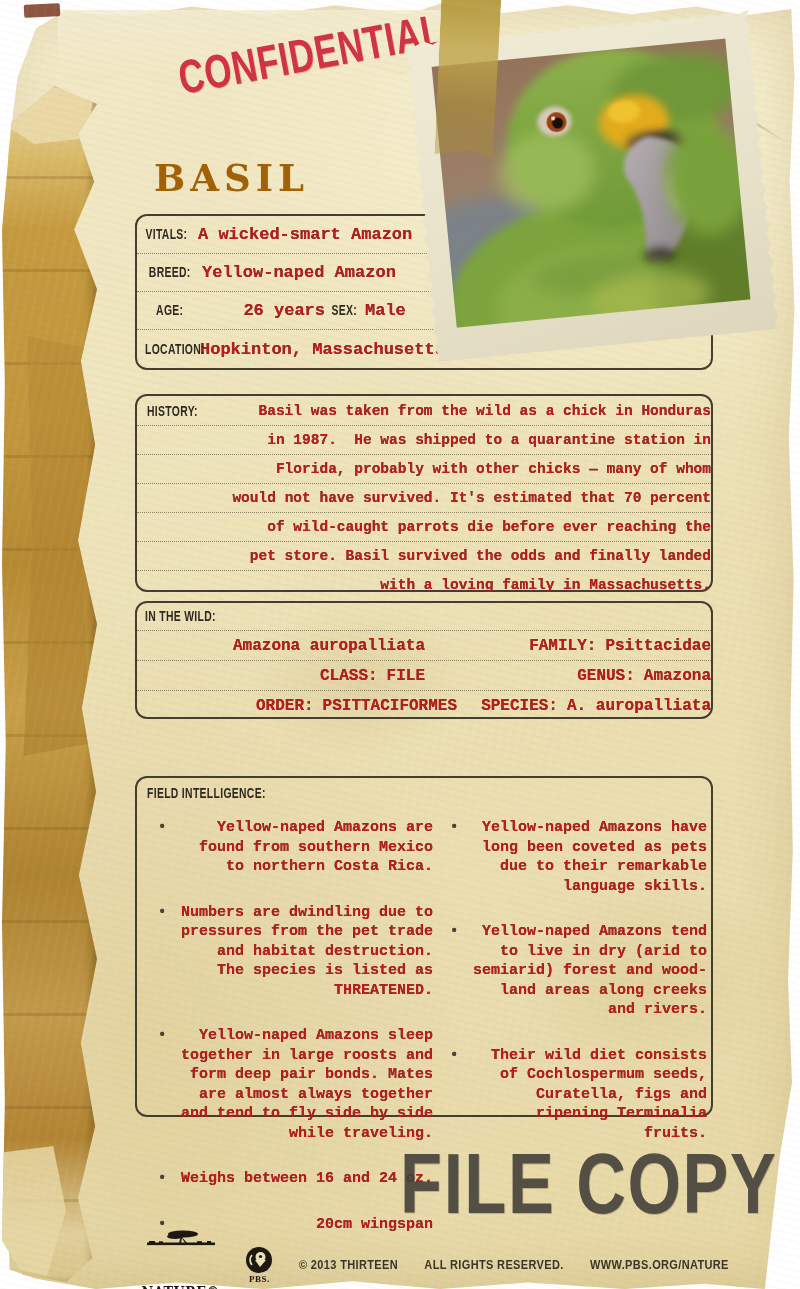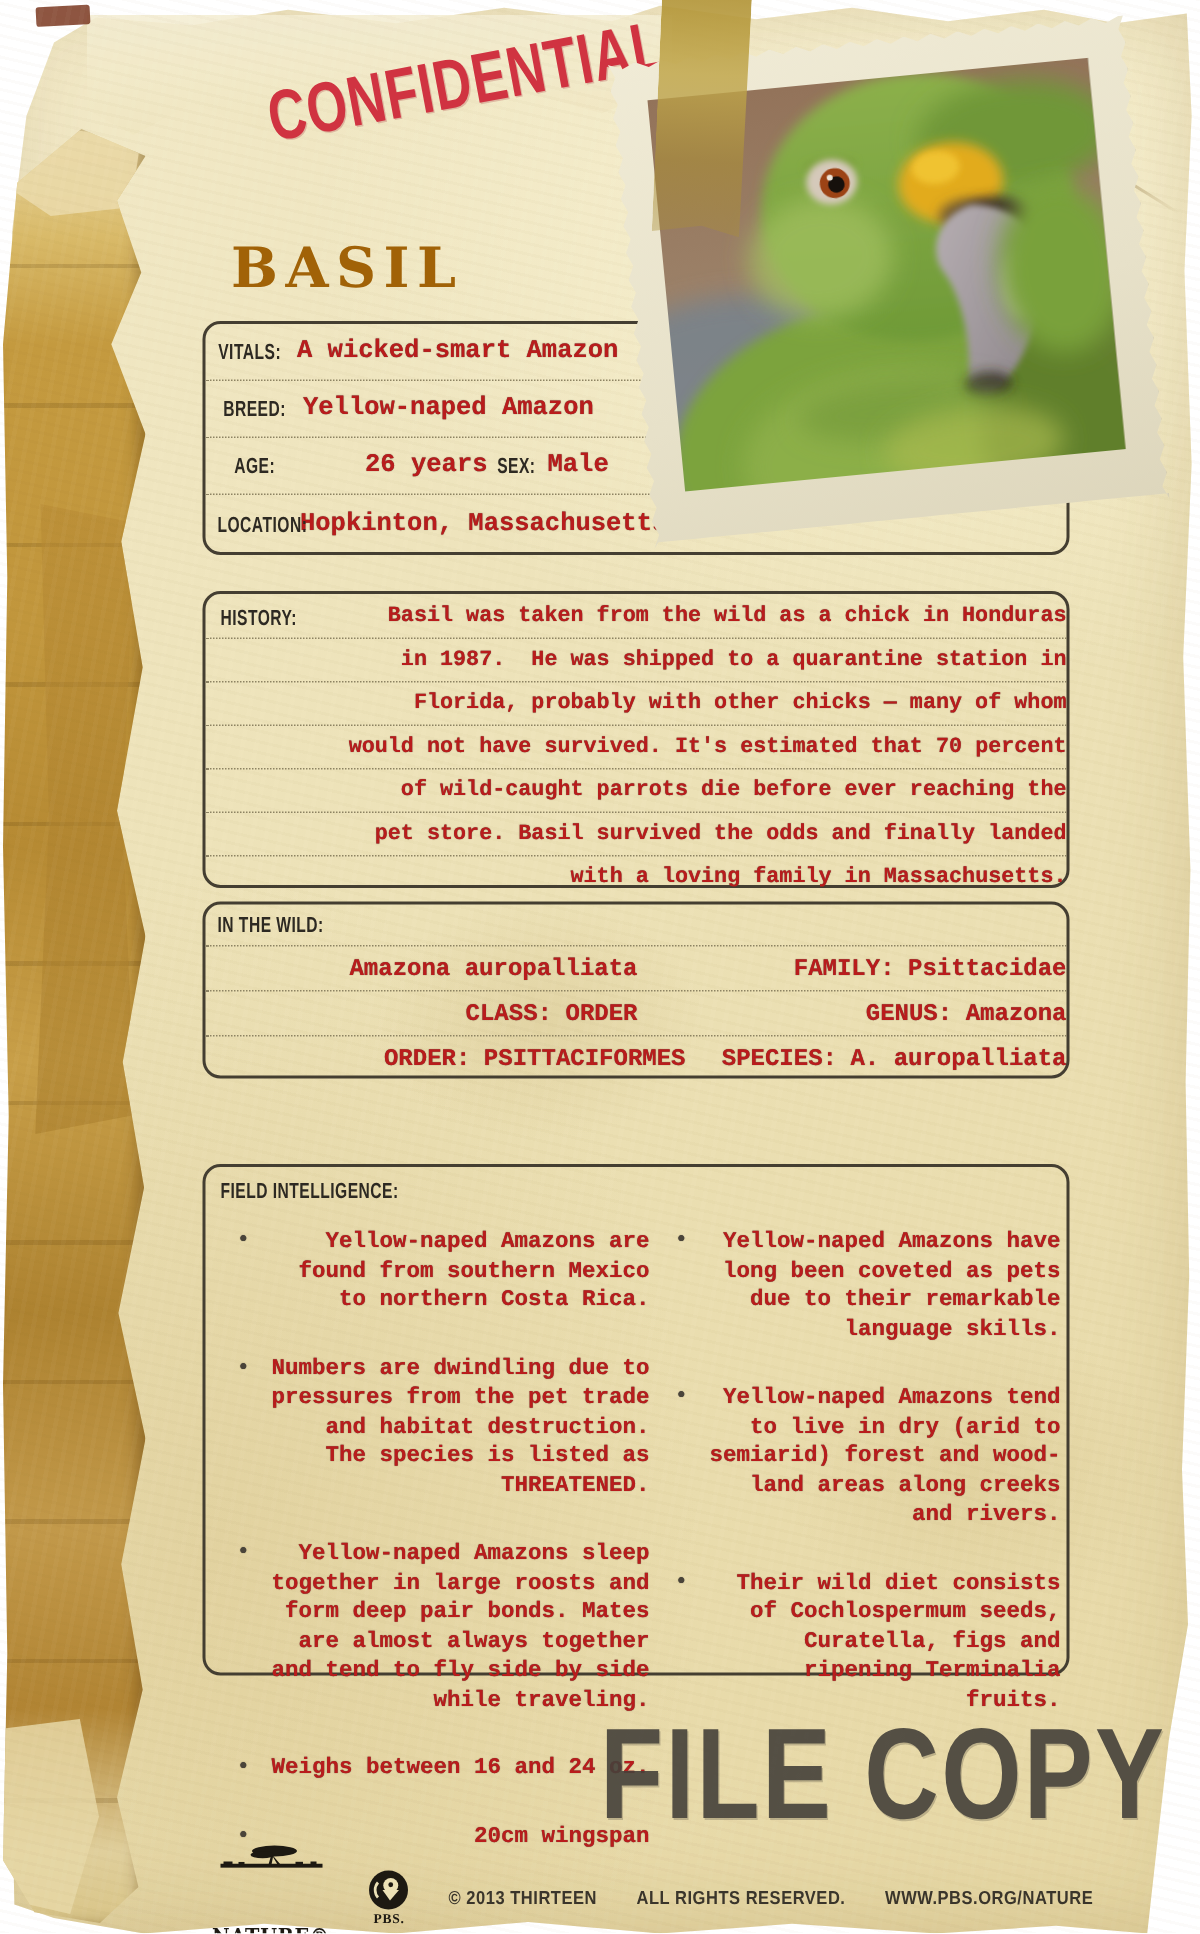--- a/index.html
+++ b/index.html
@@ -160,21 +160,21 @@
 
   <div class="box wild-box">
     <div class="w-head">
       <span class="lbl">IN THE WILD:</span>
     </div>
     <div class="w-row tw">
       <span class="w-cell1"><span class="w-lb"></span><span>Amazona auropalliata</span></span>
       <span class="w-cell2"><span class="w-lb">FAMILY:</span><span>Psittacidae</span></span>
     </div>
     <div class="w-row tw">
-      <span class="w-cell1"><span class="w-lb">CLASS:</span><span>ORDER</span></span>
+      <span class="w-cell1"><span class="w-lb">CLASS:</span><span>FILE</span></span>
       <span class="w-cell2"><span class="w-lb">GENUS:</span><span>Amazona</span></span>
     </div>
     <div class="w-row tw">
       <span class="w-cell1"><span class="w-lb">ORDER:</span><span>PSITTACIFORMES</span></span>
       <span class="w-cell2"><span class="w-lb">SPECIES:</span><span>A. auropalliata</span></span>
     </div>
   </div>
 
   <div class="box field-box">
     <span class="lbl fi-label">FIELD INTELLIGENCE:</span>

